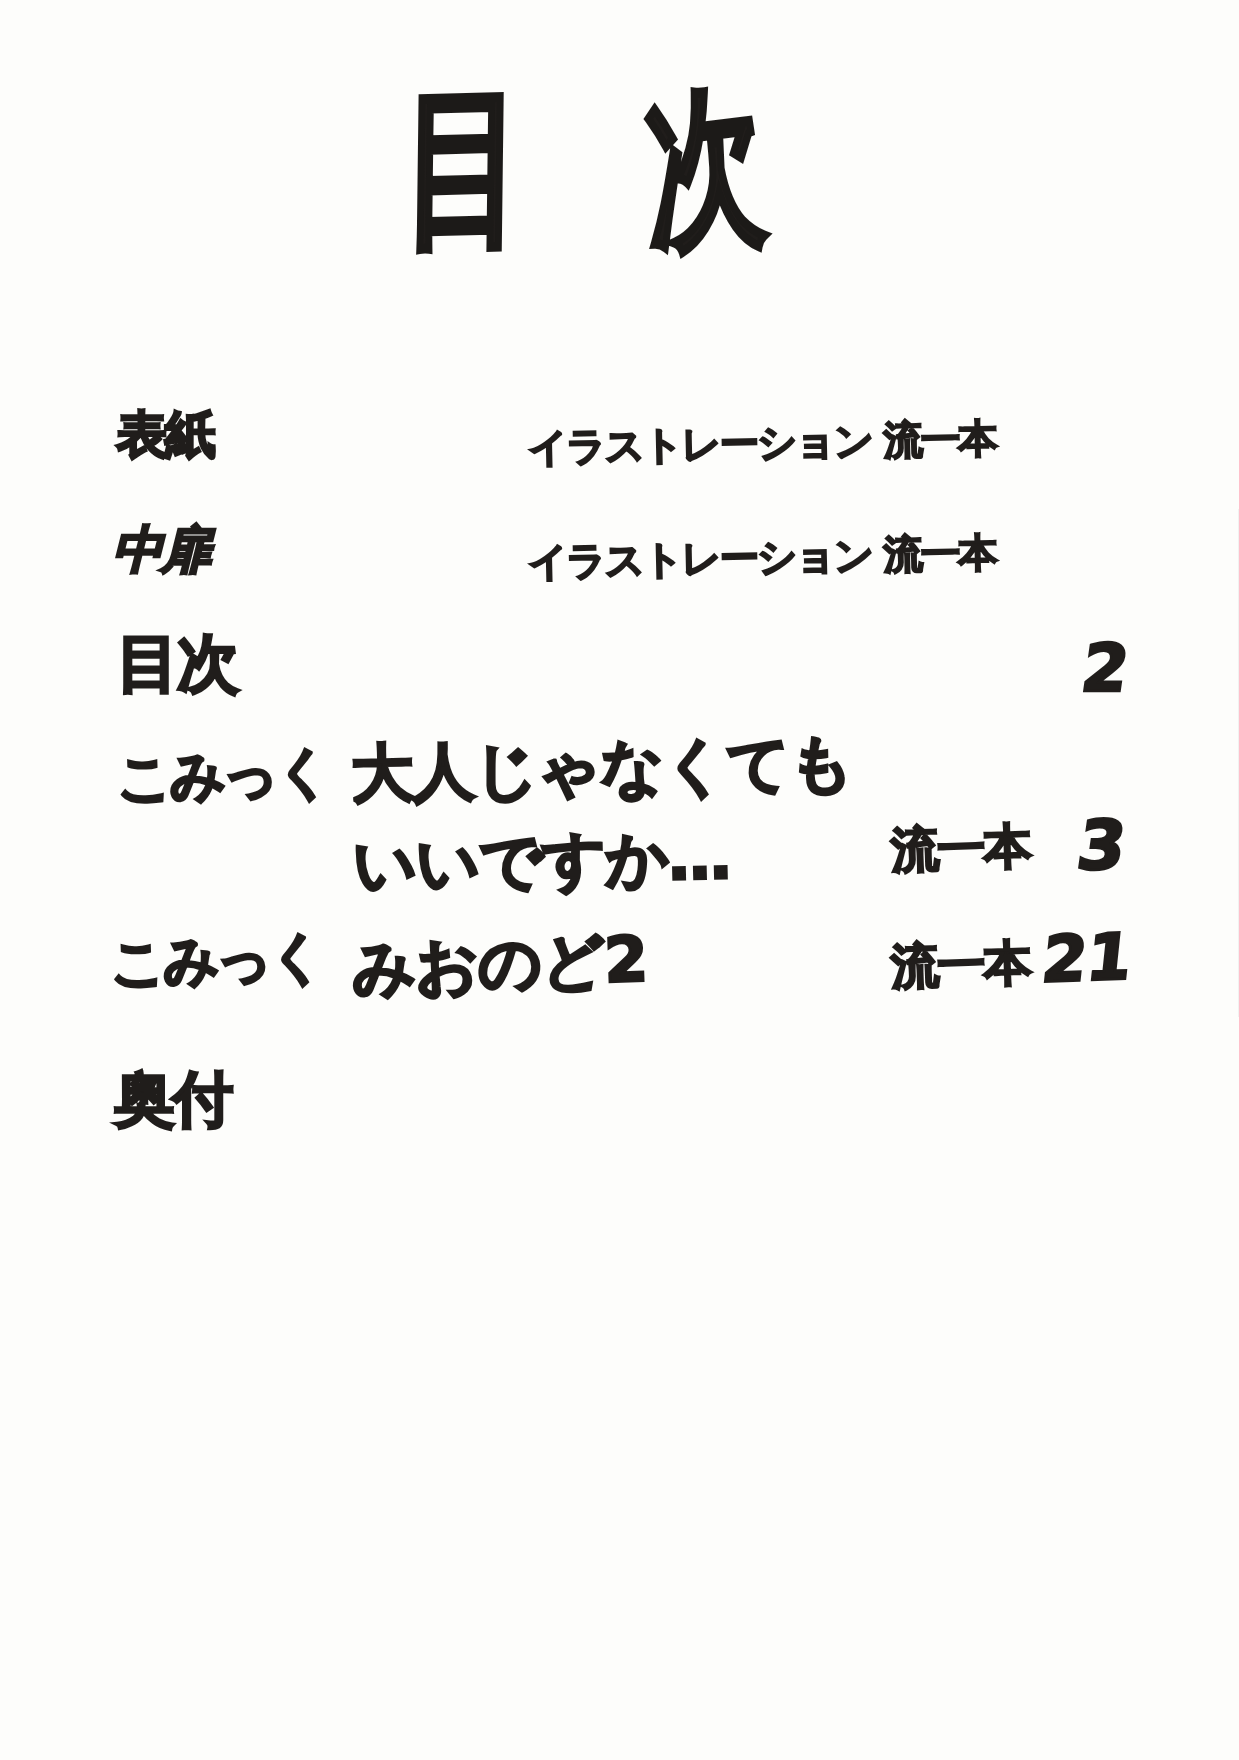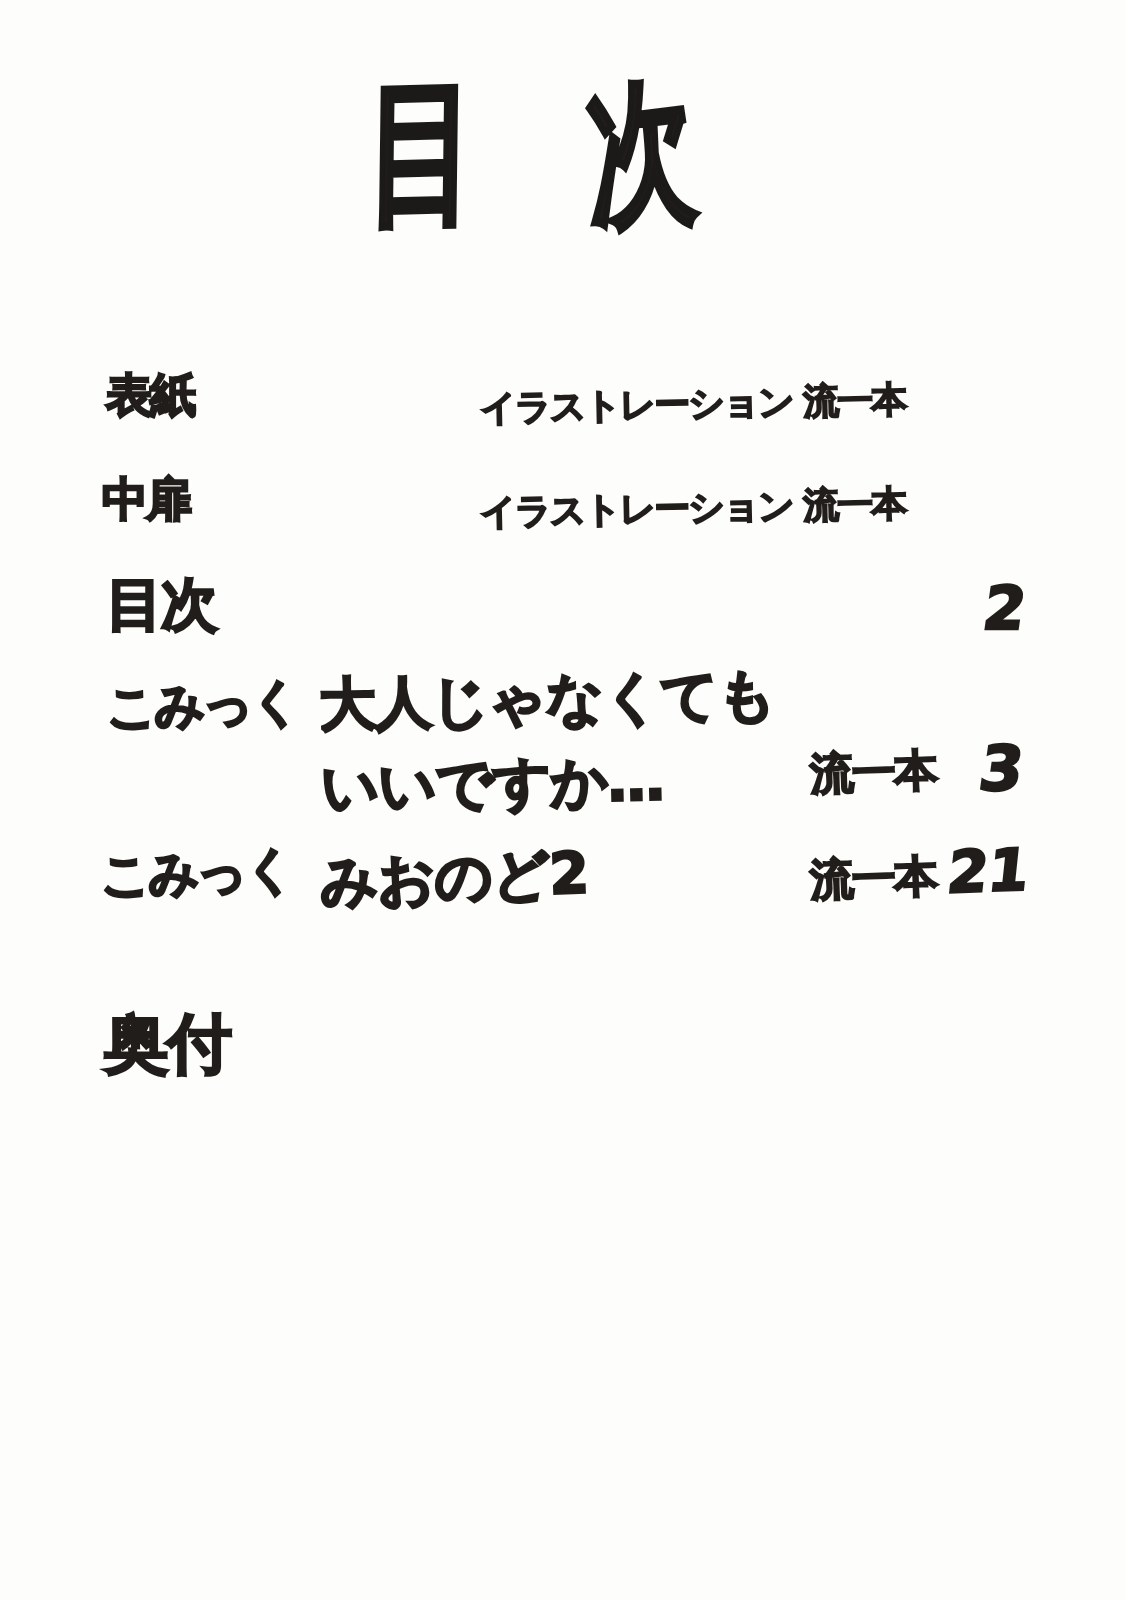--- a/index.html
+++ b/index.html
@@ -39,37 +39,37 @@
   .credit      { font-size: 36px; letter-spacing: -2px; -webkit-text-stroke: 1.8px #201d1b; }
   .credit-name { font-size: 44px; letter-spacing: -2px; -webkit-text-stroke: 2px #201d1b; }
   .comic-title { font-size: 57px; letter-spacing: -1px; -webkit-text-stroke: 2.5px #201d1b;
                  line-height: 1.45; white-space: pre-line; }
   .page-num    { font-size: 60px; -webkit-text-stroke: 2.5px #201d1b; transform: skewX(-8deg); }
 
   
   .r1-label  { left: 106px; top: 372px; }
   .r1-credit { left: 480px; top: 386px; transform: rotate(-1.2deg); }
 
-  .r2-label  { left: 102px; top: 476px; }
+  .r2-label  { left: 102px; top: 476px; font-style: italic; }
   .r2-credit { left: 480px; top: 490px; transform: rotate(-1.2deg); }
 
   .r3-label  { left: 106px; top: 576px; font-size: 57px; }
   .r3-page   { left: 984px; top: 578px; }
 
   .r4-label  { left: 106px; top: 680px; transform: rotate(-2deg); }
   .r4-title  { left: 320px; top: 658px; transform: rotate(-1.3deg); }
   .r4-credit { left: 810px; top: 750px; transform: rotate(-2deg); }
   .r4-page   { left: 980px; top: 738px; font-size: 62px; }
 
   .r5-label  { left: 100px; top: 848px; transform: rotate(-2deg); }
   .r5-title  { left: 320px; top: 836px; transform: rotate(-2deg); }
   .r5-credit { left: 810px; top: 856px; transform: rotate(-2deg); }
   .r5-page   { left: 948px; top: 842px; font-size: 58px; transform: skewX(-8deg) rotate(-2deg); }
 
-  .r6-label  { left: 104px; top: 972px; font-size: 65px; margin-top: 39px; }
+  .r6-label  { left: 104px; top: 972px; font-size: 55px; }
 </style>
 </head>
 <body>
 
 <div class="page">
 
   <div>
     <span class="ink title-char c1">目</span>
     <span class="ink title-char c2">次</span>
   </div>

